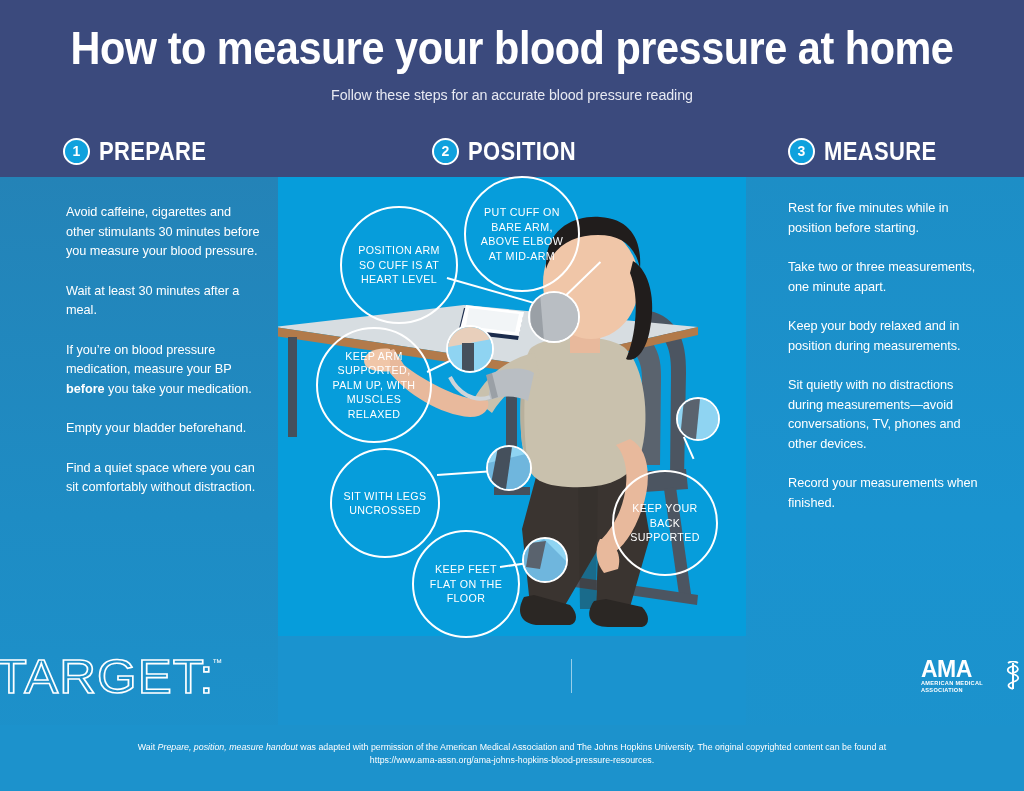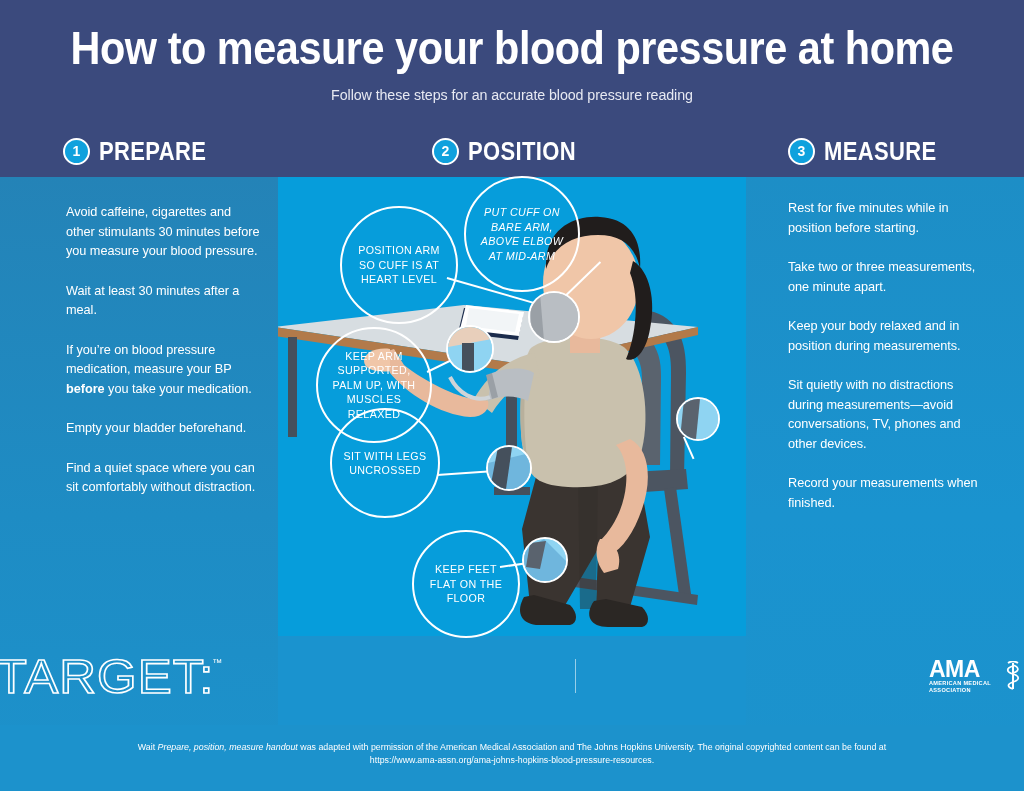--- a/index.html
+++ b/index.html
@@ -170,21 +170,21 @@
     font-size: 49px; font-weight: bold; color: #ffffff;
     letter-spacing: -0.5px;
   }
   #tbp-tm { font-size: 10px; color: #ffffff; margin-left: 2px; align-self: flex-start; margin-top:6px;}
   #aha {
     display: flex; align-items: center; gap: 6px;
   }
   #aha-text { color: #fff; font-size: 8.6px; font-weight: bold; line-height: 10px; }
   #aha-tag { color: #fff; font-size: 7px; font-style: italic; margin-top: 3px; font-weight: normal;}
   .logo-div { width: 1px; height: 34px; background: rgba(255,255,255,.55); }
-  #ama { display:flex; align-items:center; gap:11px;}
+  #ama { display:flex; align-items:center; gap:19px;}
   #ama-text { text-align: left; }
   #ama-main { color:#fff; font-size: 23px; font-weight: bold; letter-spacing: -0.5px; line-height: 22px;}
   #ama-sub  { color:#fff; font-size: 5.6px; font-weight: bold; letter-spacing: .3px; line-height: 7px;}
 
   #disclaimer {
     position: absolute; left: 112px; top: 741px; width: 800px;
     text-align: center; color: #ffffff;
     font-size: 9.2px; line-height: 13px;
     transform: scaleX(0.96); transform-origin: 50% 0;
     z-index: 30;
@@ -309,34 +309,37 @@
       </svg>
   </div>
 
   <div class="leader" style="left:560px; top:300px; width:56px; transform:rotate(-44deg);"></div>
   <div class="leader" style="left:447px; top:277px; width:102px; transform:rotate(16deg);"></div>
   <div class="leader" style="left:427px; top:371px; width:42px; transform:rotate(-26deg);"></div>
   <div class="leader" style="left:437px; top:474px; width:58px; transform:rotate(-4deg);"></div>
   <div class="leader" style="left:500px; top:566px; width:38px; transform:rotate(-8deg);"></div>
   <div class="leader" style="left:684px; top:436px; width:24px; transform:rotate(66deg);"></div>
 
-  <div class="bubble" style="left:464px; top:176px; width:116px; height:116px;font-style:italic;">
+  <div class="bubble" style="left:464px; top:176px; width:116px; height:116px;">
     <span>PUT CUFF ON BARE ARM, ABOVE ELBOW AT MID-ARM</span>
   </div>
   <div class="bubble" style="left:340px; top:206px; width:118px; height:118px;">
     <span>POSITION ARM SO CUFF IS AT HEART LEVEL</span>
   </div>
   <div class="bubble" style="left:316px; top:327px; width:116px; height:116px;">
     <span>KEEP ARM SUPPORTED, PALM UP, WITH MUSCLES RELAXED</span>
   </div>
-  <div class="bubble" style="left:330px; top:408px; width:110px; height:110px;">
+  <div class="bubble" style="left:330px; top:448px; width:110px; height:110px;">
     <span>SIT WITH LEGS UNCROSSED</span>
   </div>
   <div class="bubble" style="left:412px; top:530px; width:108px; height:108px;">
     <span>KEEP FEET FLAT ON THE FLOOR</span>
+  </div>
+  <div class="bubble" style="left:612px; top:470px; width:106px; height:106px;">
+    <span>KEEP YOUR BACK SUPPORTED</span>
   </div>
 
   <div class="body-copy" id="left-copy">
     <p>Avoid caffeine, cigarettes and other stimulants 30 minutes before you measure your blood pressure.</p>
     <p>Wait at least 30 minutes after a meal.</p>
     <p><span>If you’re on blood pressure medication, measure your BP </span><b>before</b><span> you take your medication.</span></p>
     <p>Empty your bladder beforehand.</p>
     <p>Find a quiet space where you can sit comfortably without distraction.</p>
   </div>
 

